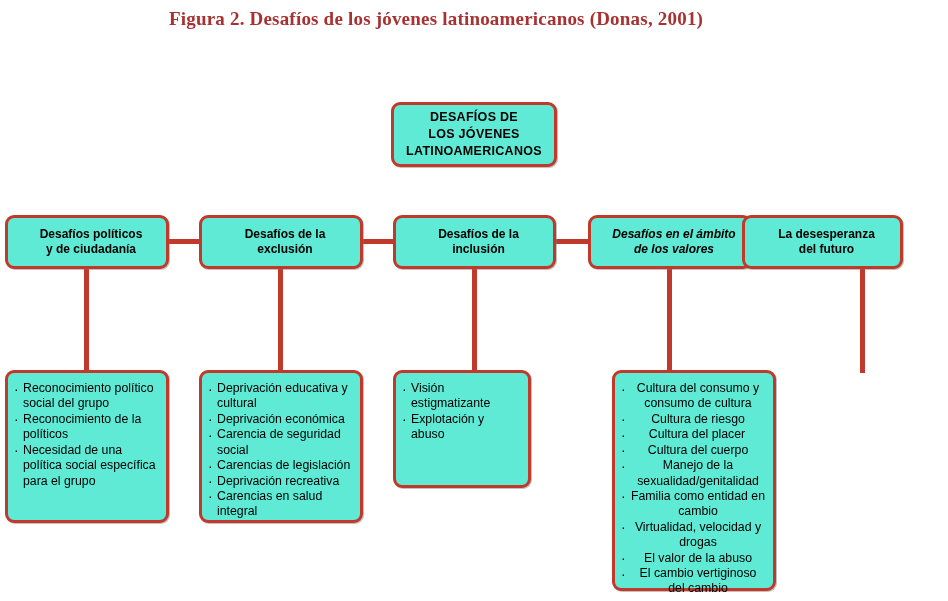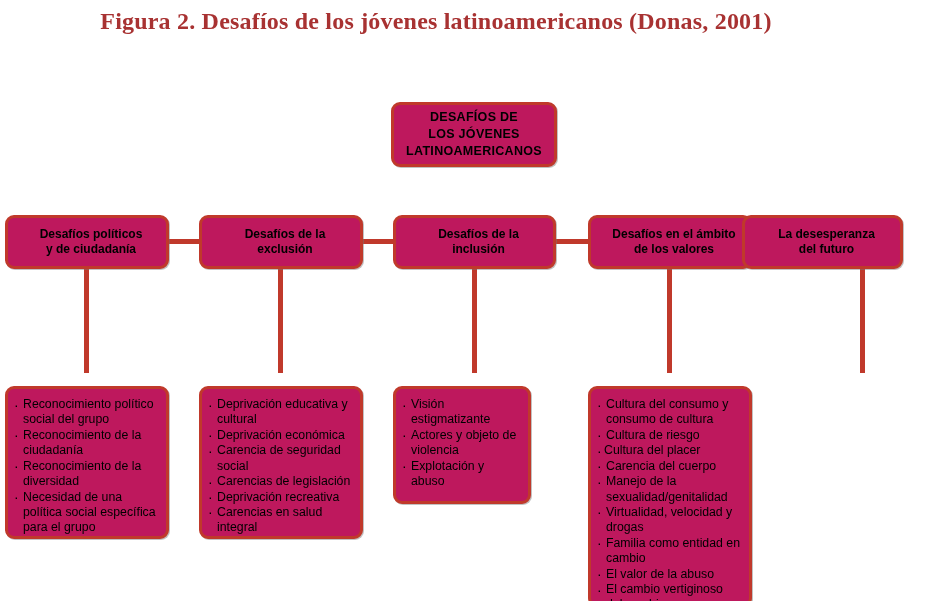--- a/index.html
+++ b/index.html
@@ -18,31 +18,31 @@
 
   
   #figure-title {
     position: absolute;
     left: 0;
     top: 8px;
     width: 872px;
     text-align: center;
     font-family: "Liberation Serif", serif;
     font-weight: bold;
-    font-size: 24px;
+    font-size: 19px;
     letter-spacing: 0.2px;
     color: #a83232;
     white-space: nowrap;
   }
 
   
   .node {
     position: absolute;
     box-sizing: border-box;
-    background: #be185d;
+    background: #5eead4;
     border: 3px solid #c0392b;
     border-radius: 9px;
     box-shadow: 1px 1px 0 rgba(120,120,120,0.45);
     z-index: 3;
   }
   .node-title {
     font-weight: bold;
     font-size: 12.5px;
     color: #000000;
     text-align: center;
@@ -73,27 +73,26 @@
     display: flex;
     align-items: center;
     justify-content: center;
     padding-left: 8px;
   }
   .cat-node .node-title { font-size: 12px; }
 
   #cat-0 { left: 5px;   width: 164px; }
   #cat-1 { left: 199px; width: 164px; }
   #cat-2 { left: 393px; width: 163px; }
-  #cat-3 { left: 588px; width: 164px; }
+  #cat-3 { left: 588px; width: 164px; font-style: italic; }
   #cat-4 { left: 742px; width: 161px; }
 
   
   .detail-node {
     padding: 8px 7px 9px 6px;
-    margin-top: 16px;
   }
   .detail-list {
     margin: 0;
     padding: 0;
     list-style: none;
   }
   .detail-list li {
     position: relative;
     font-size: 12.3px;
     line-height: 1.255;
@@ -107,21 +106,21 @@
     left: 0px;
     top: -0.5px;
     font-size: 14px;
     line-height: 1.255;
   }
   .detail-list li.tight { padding-left: 7px; }
 
   #det-0 { left: 5px;   top: 370px; width: 164px; height: 153px; }
   #det-1 { left: 199px; top: 370px; width: 164px; height: 153px; }
   #det-2 { left: 393px; top: 370px; width: 138px; height: 118px; }
-  #det-3 { left: 588px; top: 370px; width: 164px; height: 221px; }
+  #det-3 { left: 612px; top: 370px; width: 164px; height: 221px; text-align: center; }
   #det-4 { left: 782px; top: 370px; width: 161px; height: 73px; }
 
   
   .connector {
     position: absolute;
     background: #c0392b;
     z-index: 1;
   }
   .h-link { height: 5px; }
   .v-link { width: 5px; }
@@ -180,49 +179,47 @@
 de los valores</div>
   </div>
   <div id="cat-4" class="node cat-node">
     <div class="node-title">La desesperanza
 del futuro</div>
   </div>
 
   <div id="det-0" class="node detail-node">
     <ul class="detail-list">
         <li>Reconocimiento político social del grupo</li>
-        <li>Reconocimiento de la ciudadanía</li>
-        <li>Reconocimiento de la diversidad</li>
+        <li>Reconocimiento de la políticos</li>
         <li>Necesidad de una política social específica para el grupo</li>
       </ul>
   </div>
   <div id="det-1" class="node detail-node">
     <ul class="detail-list">
         <li>Deprivación educativa y cultural</li>
         <li>Deprivación económica</li>
         <li>Carencia de seguridad social</li>
         <li>Carencias de legislación</li>
         <li>Deprivación recreativa</li>
         <li>Carencias en salud integral</li>
       </ul>
   </div>
   <div id="det-2" class="node detail-node">
     <ul class="detail-list">
         <li>Visión estigmatizante</li>
-        <li>Actores y objeto de violencia</li>
         <li>Explotación y abuso</li>
       </ul>
   </div>
   <div id="det-3" class="node detail-node">
     <ul class="detail-list">
         <li>Cultura del consumo y consumo de cultura</li>
         <li>Cultura de riesgo</li>
         <li class="tight">Cultura del placer</li>
-        <li>Carencia del cuerpo</li>
+        <li>Cultura del cuerpo</li>
         <li>Manejo de la sexualidad/genitalidad</li>
+        <li>Familia como entidad en cambio</li>
         <li>Virtualidad, velocidad y drogas</li>
-        <li>Familia como entidad en cambio</li>
         <li>El valor de la abuso</li>
         <li>El cambio vertiginoso del cambio</li>
       </ul>
   </div>
 
 </div>
 
 </body></html>

